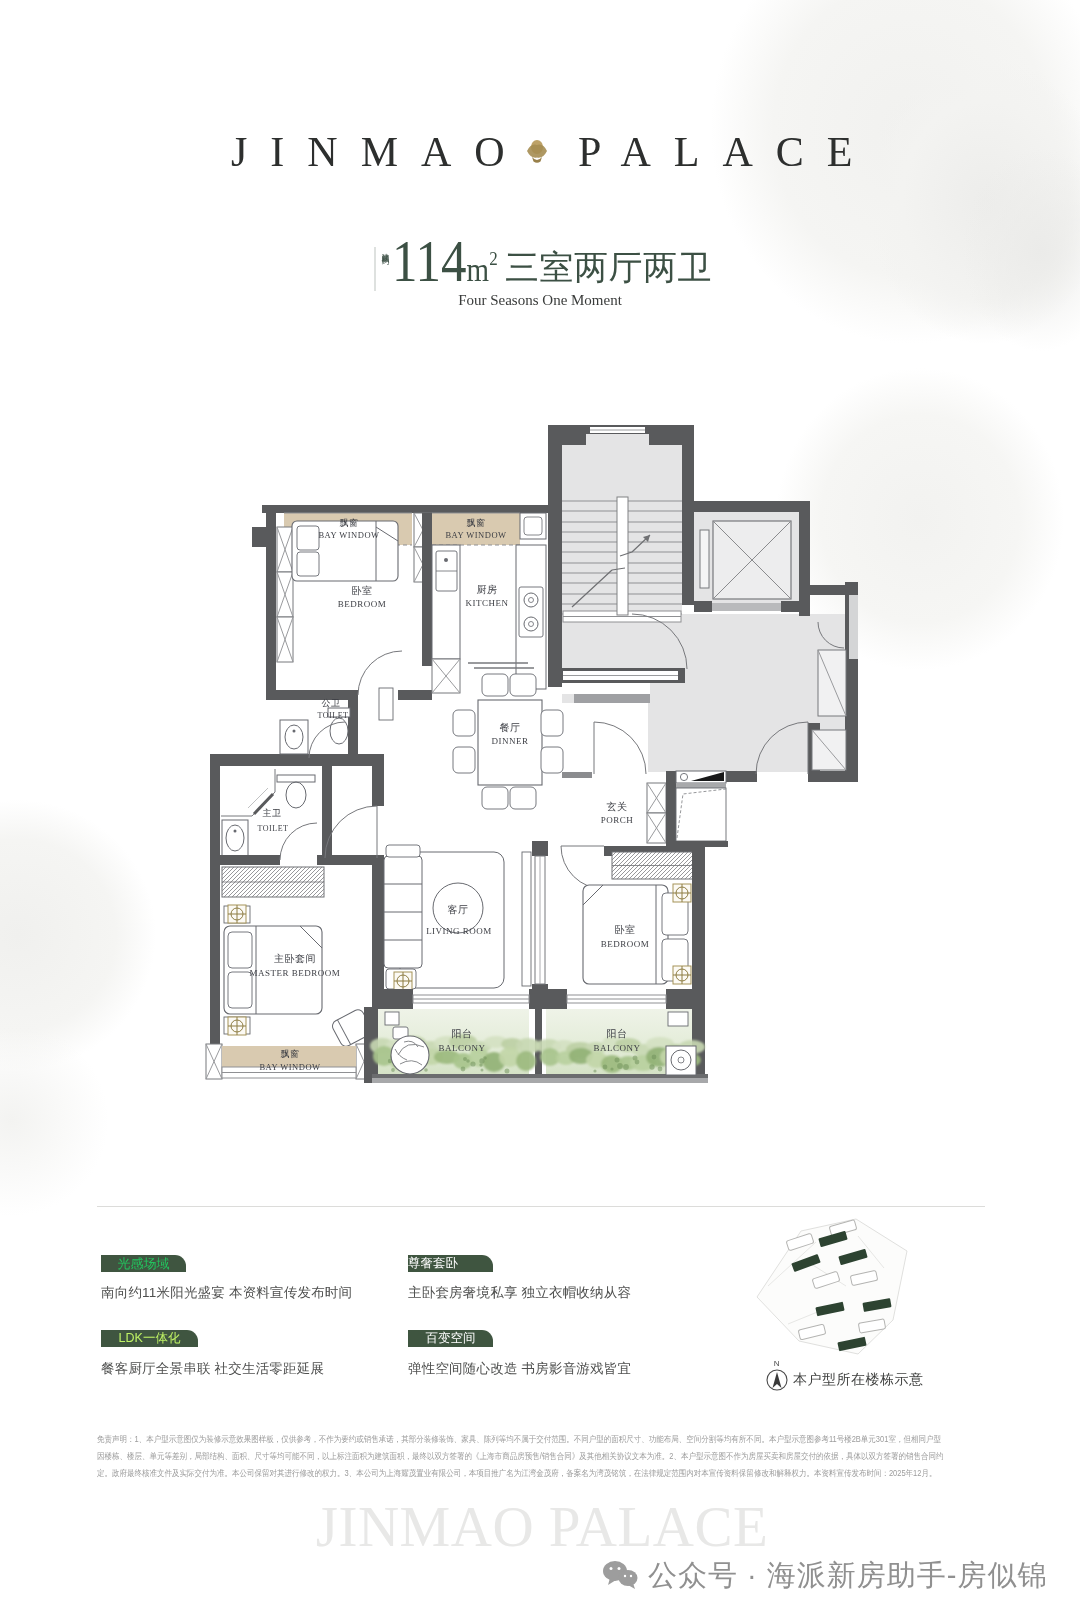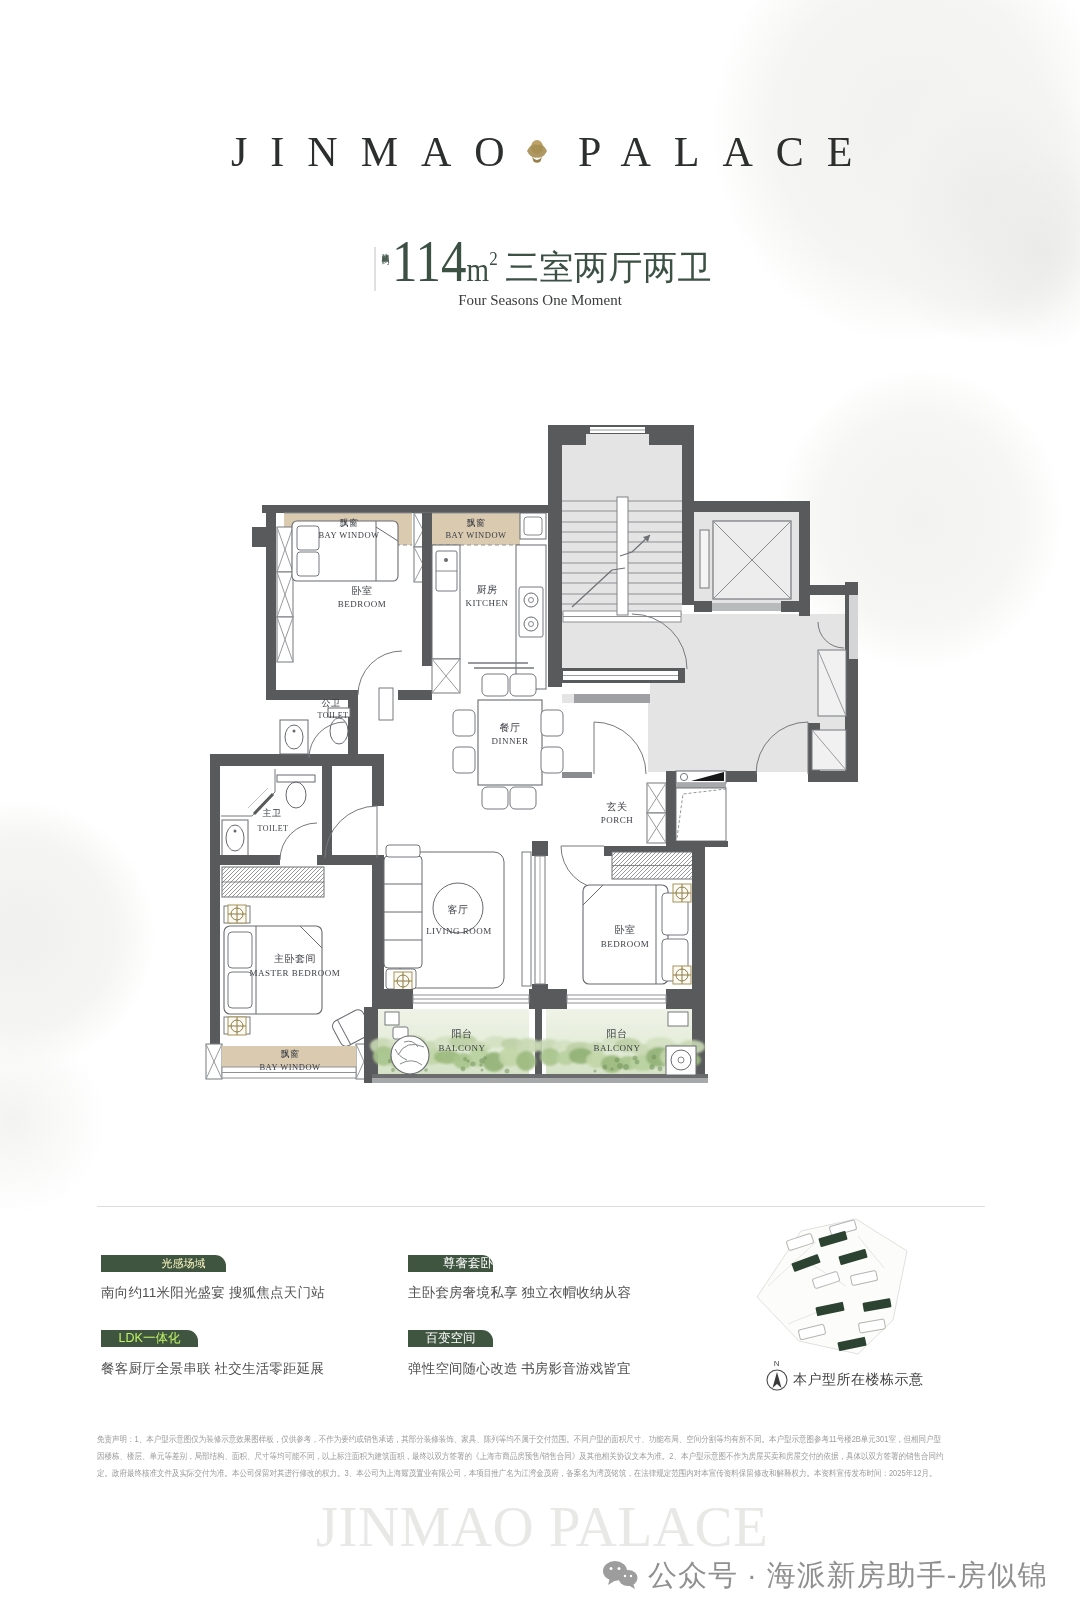--- a/index.html
+++ b/index.html
@@ -589,35 +589,35 @@
 <rect x="838" y="1339.5" width="28" height="9" transform="rotate(-12 852 1344)" rx="1"></rect>
 </g>
 
 <text x="777" y="1366" font-size="8" fill="#4a4a4a" letter-spacing="0.5" text-anchor="middle" font-family="Liberation Sans,sans-serif">N</text>
 <circle cx="777" cy="1380" r="10" fill="none" stroke="#4a4a4a" stroke-width="1.1"></circle>
 <path d="M777,1372 L772.5,1388 L777,1384 L781.5,1388 Z" fill="#3a3a3a"></path>
 </svg>
 
 <div class="abs" style="left:97px;top:1206px;width:888px;height:1px;background:#dcdcda;"></div>
 
-<div class="abs" style="left:101px;top:1255px;width:85px;height:17px;background:#3f5540;color:#fef9c3;font-size:11px;line-height:17px;text-align:center;border-radius:0 11px 0 0;padding-left:40px;">光感场域</div>
-
-<div class="abs" style="left:101px;top:1284px;font-size:13.5px;color:#4f504f;letter-spacing:0.2px;">南向约11米阳光盛宴 搜狐焦点天门站</div>
+<div class="abs" style="left:101px;top:1255px;width:85px;height:17px;background:#3f5540;color:#22c55e;font-size:13px;line-height:17px;text-align:center;border-radius:0 11px 0 0;">光感场域</div>
+
+<div class="abs" style="left:101px;top:1284px;font-size:13.5px;color:#4f504f;letter-spacing:0.2px;">南向约11米阳光盛宴 本资料宣传发布时间</div>
 
 <div class="abs" style="left:101px;top:1330px;width:97px;height:17px;background:#3f5540;color:#bef264;font-size:12.5px;line-height:17px;text-align:center;border-radius:0 11px 0 0;">LDK一体化</div>
 
 <div class="abs" style="left:101px;top:1360px;font-size:13.5px;color:#4f504f;letter-spacing:0.2px;">餐客厨厅全景串联 社交生活零距延展</div>
 
-<div class="abs" style="left:408px;top:1255px;width:85px;height:17px;background:#3f5540;color:#fff;font-size:12.5px;line-height:17px;text-align:right;border-radius:0 11px 0 0;">尊奢套卧</div>
+<div class="abs" style="left:408px;top:1255px;width:85px;height:17px;background:#3f5540;color:#fff;font-size:12.5px;line-height:17px;text-align:left;border-radius:0 11px 0 0;">尊奢套卧</div>
 
 <div class="abs" style="left:408px;top:1284px;font-size:13.5px;color:#4f504f;letter-spacing:0.2px;">主卧套房奢境私享 独立衣帽收纳从容</div>
 
 <div class="abs" style="left:408px;top:1330px;width:85px;height:17px;background:#3f5540;color:#fff;font-size:12.5px;line-height:17px;text-align:center;border-radius:0 11px 0 0;">百变空间</div>
 
-<div class="abs" style="left:408px;top:1360px;font-size:13.5px;color:#4f504f;letter-spacing:0.2px;font-family:Liberation Serif, serif;">弹性空间随心改造 书房影音游戏皆宜</div>
+<div class="abs" style="left:408px;top:1360px;font-size:13.5px;color:#4f504f;letter-spacing:0.2px;">弹性空间随心改造 书房影音游戏皆宜</div>
 
 <div class="abs" style="left:793px;top:1371px;font-size:14px;color:#3f403f;letter-spacing:0.5px;">本户型所在楼栋示意</div>
 
 <div class="abs" style="left:97px;top:1431px;width:888px;font-size:8.6px;color:#9c9c9c;line-height:17px;white-space:nowrap;transform:scaleX(0.873);transform-origin:0 0;">
 免责声明：1、本户型示意图仅为装修示意效果图样板，仅供参考，不作为要约或销售承诺，其部分装修装饰、家具、陈列等均不属于交付范围。不同户型的面积尺寸、功能布局、空间分割等均有所不同。本户型示意图参考11号楼2B单元301室，但相同户型<br>
 因楼栋、楼层、单元等差别，局部结构、面积、尺寸等均可能不同，以上标注面积为建筑面积，最终以双方签署的《上海市商品房预售/销售合同》及其他相关协议文本为准。2、本户型示意图不作为房屋买卖和房屋交付的依据，具体以双方签署的销售合同约<br>
 定。政府最终核准文件及实际交付为准。本公司保留对其进行修改的权力。3、本公司为上海耀茂置业有限公司，本项目推广名为江湾金茂府，备案名为湾茂铭筑，在法律规定范围内对本宣传资料保留修改和解释权力。本资料宣传发布时间：2025年12月。</div>
 
 <div class="abs serif" style="left:2px;top:1496px;width:1080px;text-align:center;font-size:57px;color:#e8e8e7;letter-spacing:0.5px;white-space:nowrap;line-height:62px;">JINMAO PALACE</div>
 

